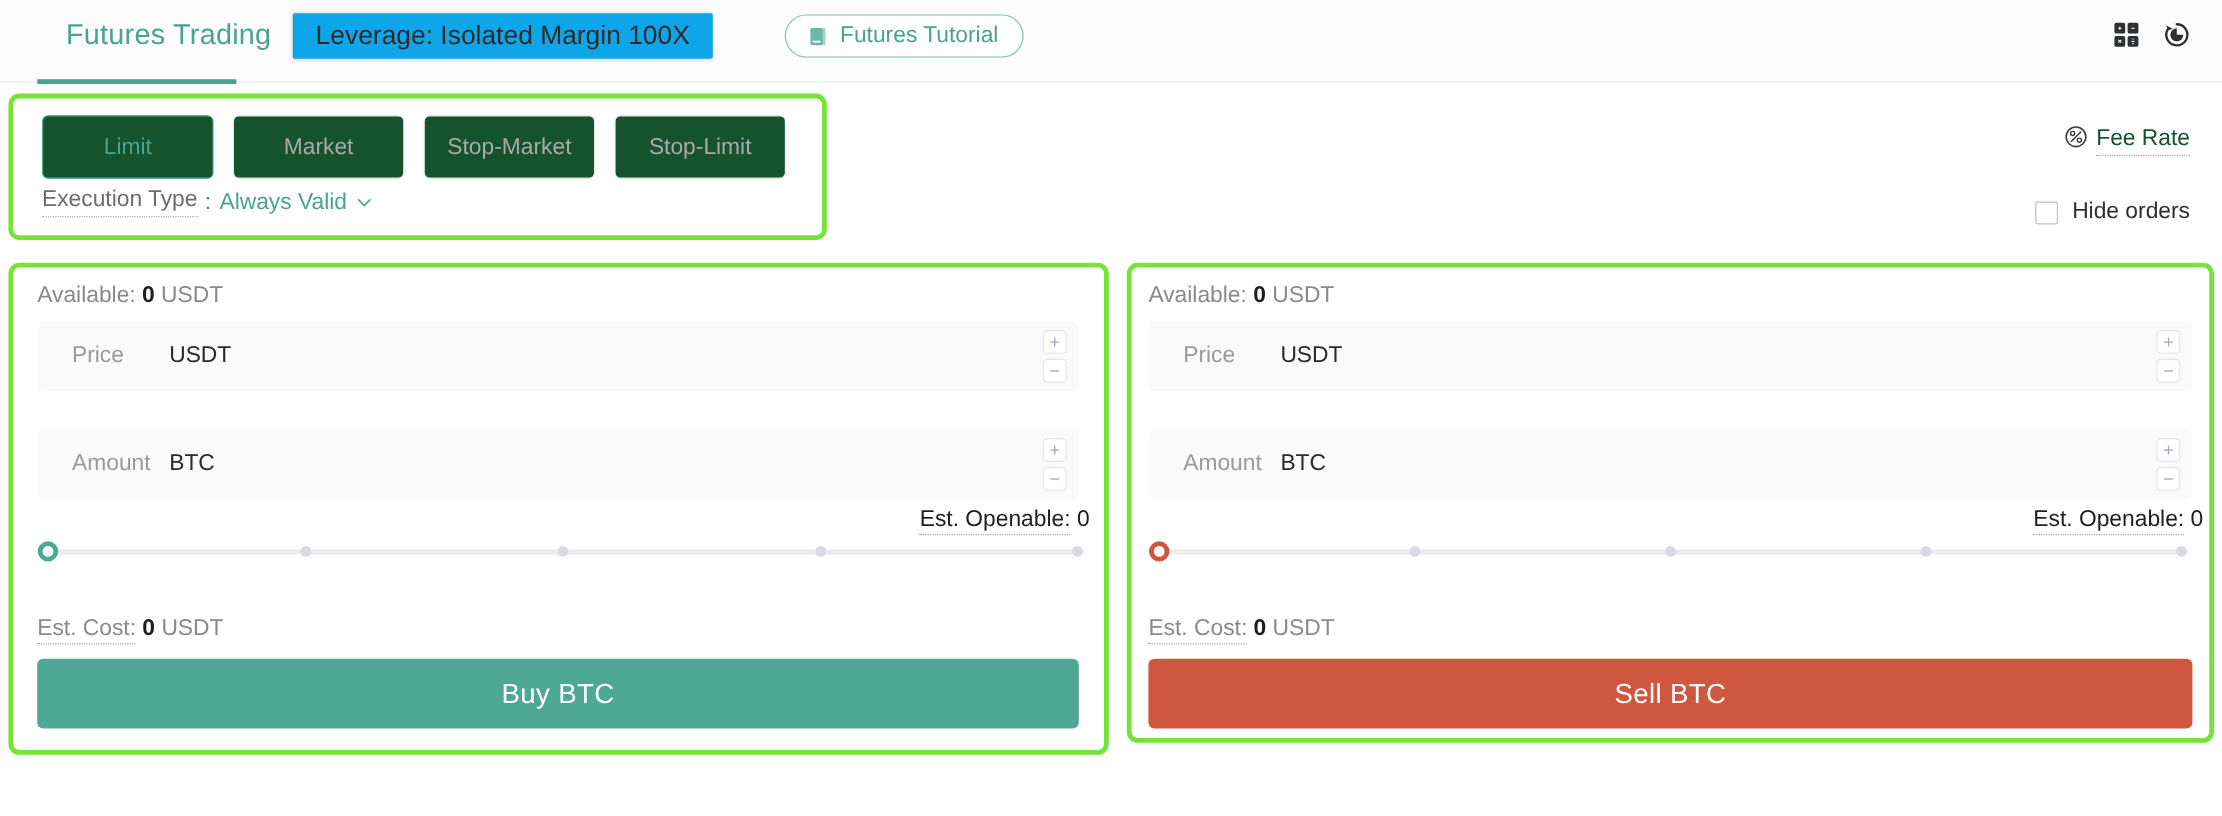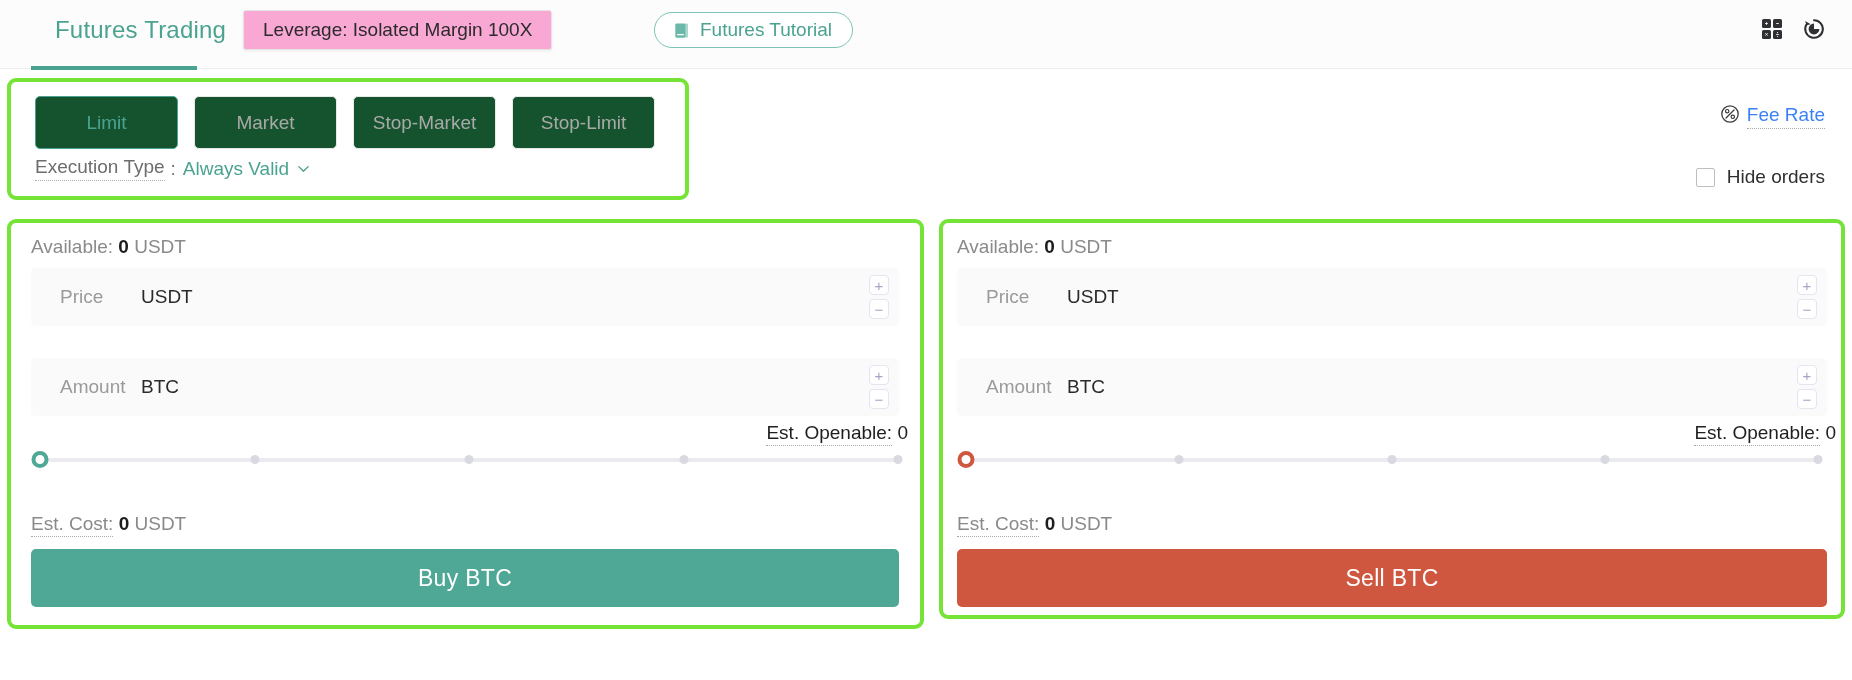--- a/index.html
+++ b/index.html
@@ -43,25 +43,25 @@
     background: #4aa391;
   }
   .leverage-box {
     position: absolute;
     left: 243px;
     top: 10px;
     height: 40px;
     padding: 0 19px;
     display: flex;
     align-items: center;
-    background: #f9a8d4;
+    background: #0ea5e9;
     border: 1px solid #e4e4e4;
     border-radius: 3px;
     box-shadow: 0 1px 3px rgba(0,0,0,.07);
-    font-size: 19px;
+    font-size: 22px;
     color: #2b2b2b;
     white-space: nowrap;
     box-sizing: border-box;
   }
   .tutorial-btn {
     position: absolute;
     left: 654px;
     top: 12px;
     height: 36px;
     padding: 0 20px 0 17px;
@@ -148,21 +148,21 @@
 
   
   .fee-rate {
     position: absolute;
     right: 27px;
     top: 104px;
     display: flex;
     align-items: center;
     gap: 7px;
     font-size: 19px;
-    color: #3b82f6;
+    color: #14532d;
     white-space: nowrap;
   }
   .fee-rate .fr-text {
     border-bottom: 1px dotted #a8a8a8;
     padding-bottom: 2px;
   }
   .hide-orders {
     position: absolute;
     right: 27px;
     top: 166px;

